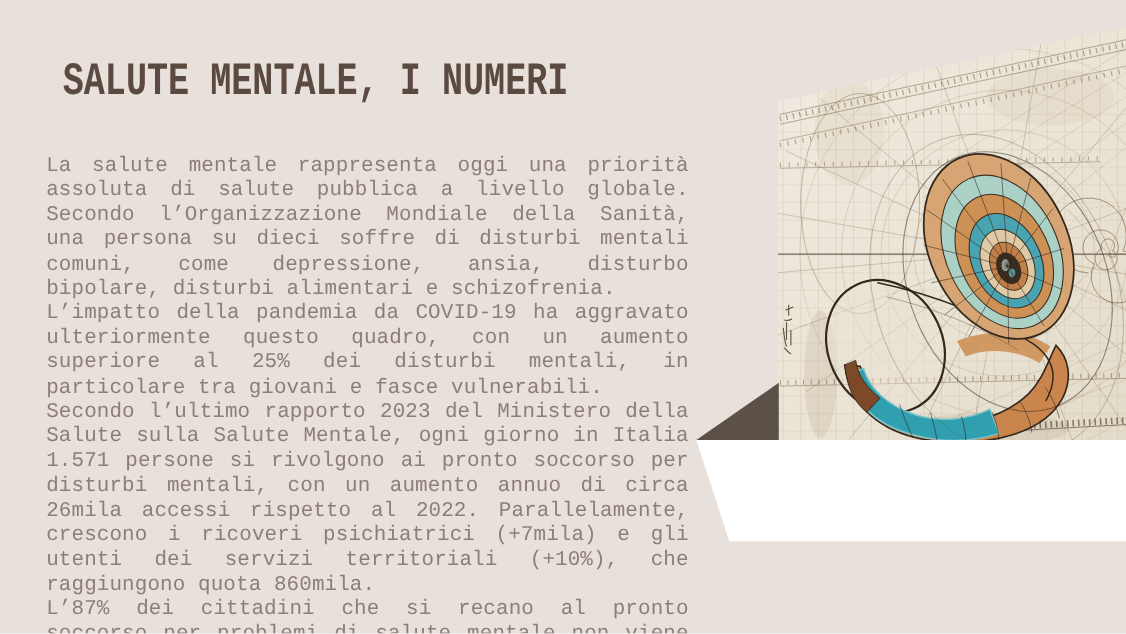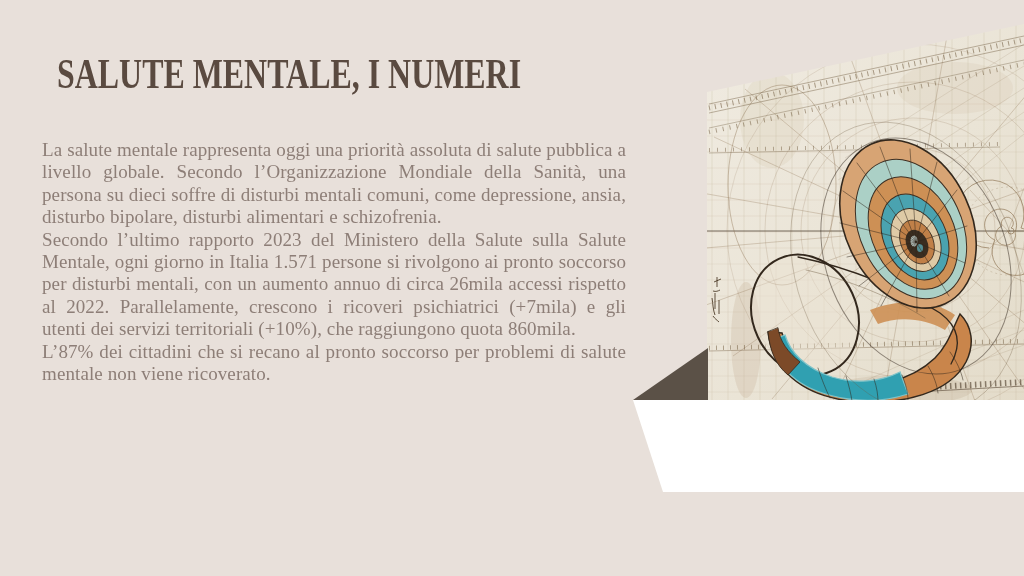--- a/index.html
+++ b/index.html
@@ -1,21 +1,21 @@
 <!DOCTYPE html>
 <html><head>
 <meta charset="utf-8">
 <style>
   html,body{margin:0;padding:0;}
   .slide{
     position:relative;
     width:1024px;height:576px;
     background:#e8e0da;
     overflow:hidden;
-    font-family:Liberation Serif, serif;
+    font-family:Liberation Mono, monospace;
   }
   .slide-title{
     position:absolute;
     left:57px;top:50px;
     margin:0;
     font-size:42px;
     font-weight:bold;
     letter-spacing:0px;
     color:#5a4a40;
     white-space:nowrap;
@@ -41,20 +41,21 @@
 </style>
 </head>
 <body>
 
 <div class="slide">
 
   <h1 class="slide-title">SALUTE MENTALE, I NUMERI</h1>
 
   <div class="body-text">
     <p>La salute mentale rappresenta oggi una priorità assoluta di salute pubblica a livello globale. Secondo l’Organizzazione Mondiale della Sanità, una persona su dieci soffre di disturbi mentali comuni, come depressione, ansia, disturbo bipolare, disturbi alimentari e schizofrenia.</p>
+    <p>L’impatto della pandemia da COVID-19 ha aggravato ulteriormente questo quadro, con un aumento superiore al 25% dei disturbi mentali, in particolare tra giovani e fasce vulnerabili.</p>
     <p>Secondo l’ultimo rapporto 2023 del Ministero della Salute sulla Salute Mentale, ogni giorno in Italia 1.571 persone si rivolgono ai pronto soccorso per disturbi mentali, con un aumento annuo di circa 26mila accessi rispetto al 2022. Parallelamente, crescono i ricoveri psichiatrici (+7mila) e gli utenti dei servizi territoriali (+10%), che raggiungono quota 860mila.</p>
     <p>L’87% dei cittadini che si recano al pronto soccorso per problemi di salute mentale non viene ricoverato.</p>
   </div>
 
   <svg class="artwork" width="1024" height="576" viewBox="0 0 1024 576">
     <defs>
       <clipPath id="artClip">
         <polygon points="707,92 1024,24 1024,400 707,400"></polygon>
       </clipPath>
       <linearGradient id="paperGrad" x1="0" y1="0" x2="1" y2="1">

